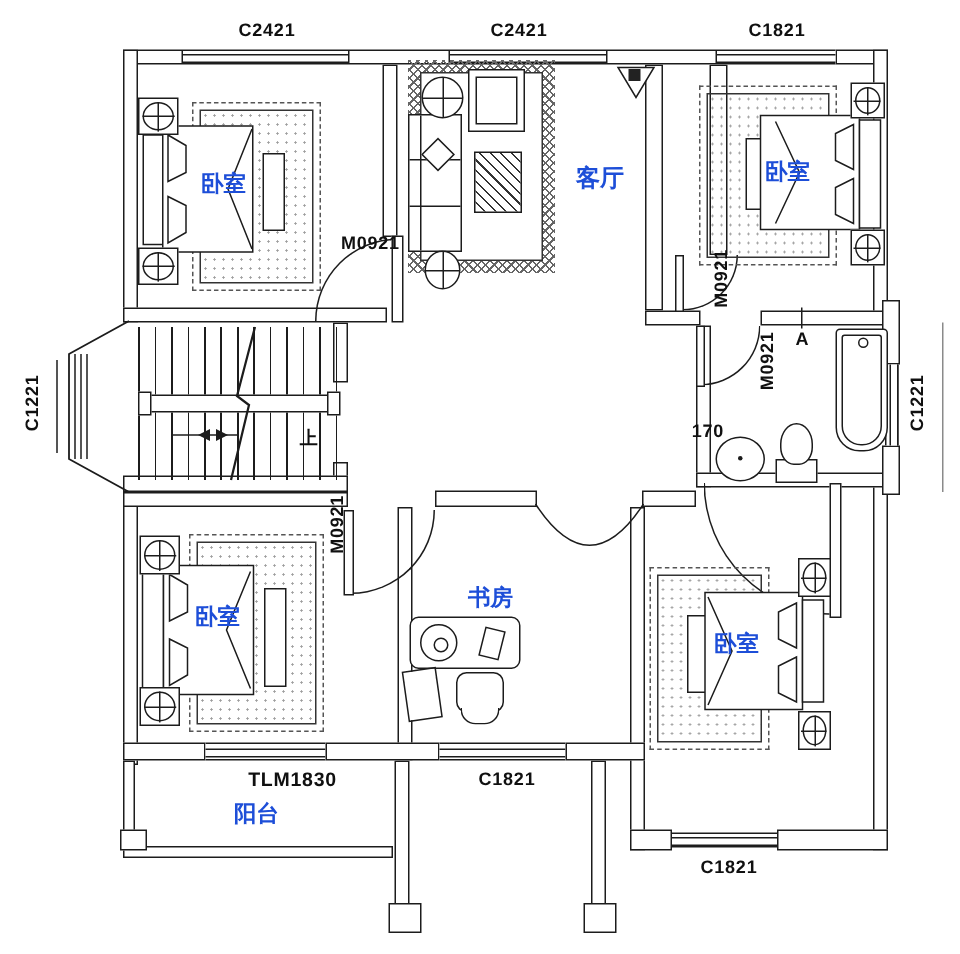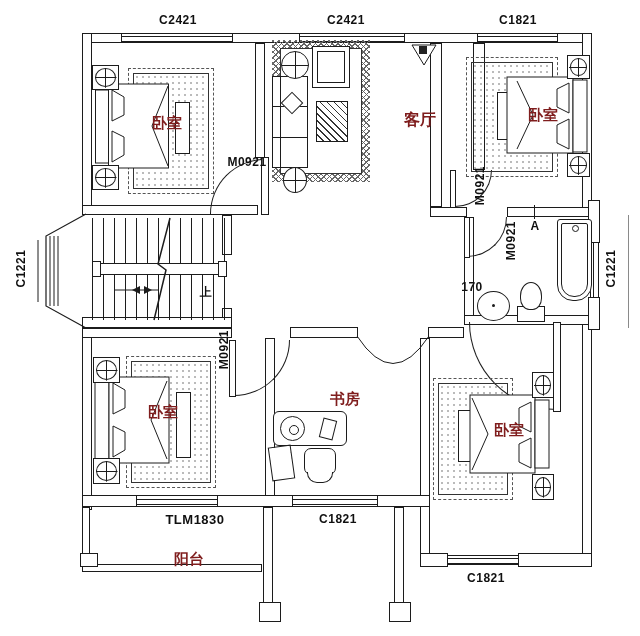--- a/index.html
+++ b/index.html
@@ -72,22 +72,22 @@
      background-repeat:no-repeat;background-size:100% 100%,100% 1px,100% 1px;
      background-position:0 0,0 6px,0 12px;transform:rotate(-8deg);}
   .seat{position:absolute;border:1px solid #1c1c1c;border-radius:7px;background:#fff;}
   .seatback{position:absolute;border:1px solid #1c1c1c;border-top:none;
             border-radius:0 0 10px 10px;background:#fff;}
   
   .risers{position:absolute;
      background:repeating-linear-gradient(90deg,#1c1c1c 0 1px,transparent 1px 11px);}
   .rail{position:absolute;background:#fff;border:1px solid #1c1c1c;}
   
-  .lbl{position:absolute;color:#7f1d1d;font:700 15px/1.2 "Liberation Sans",sans-serif;
-       text-align:right;white-space:nowrap;}
+  .lbl{position:absolute;color:#1d4ed8;font:700 15px/1.2 "Liberation Sans",sans-serif;
+       text-align:left;white-space:nowrap;}
   .tag{position:absolute;color:#101010;font:700 12px/1.1 "Liberation Sans",sans-serif;
        text-align:center;letter-spacing:.5px;white-space:nowrap;}
   .vert{transform:rotate(-90deg);}
   .wm{position:absolute;left:180px;top:280px;font:700 64px/1.1 "Liberation Sans",sans-serif;
       letter-spacing:3px;white-space:nowrap;opacity:.82;}
   svg{position:absolute;overflow:visible;}
 </style>
 </head>
 <body>
 
@@ -307,19 +307,19 @@
   <div class="tag" style="left:150px;top:513px;width:90px;font-size:13px">TLM1830</div>
   <div class="tag" style="left:308px;top:513px;width:60px">C1821</div>
   <div class="tag" style="left:456px;top:572px;width:60px">C1821</div>
 
   <div class="lbl" style="left:134px;top:114px;width:48px">卧室</div>
   <div class="lbl" style="left:384px;top:110px;width:52px;font-size:16px">客厅</div>
   <div class="lbl" style="left:510px;top:106px;width:48px">卧室</div>
   <div class="lbl" style="left:130px;top:403px;width:48px">卧室</div>
   <div class="lbl" style="left:312px;top:390px;width:48px">书房</div>
   <div class="lbl" style="left:476px;top:421px;width:48px">卧室</div>
-  <div class="lbl" style="left:156px;top:550px;width:48px">阳台</div>
+  <div class="lbl" style="left:156px;top:534px;width:48px">阳台</div>
 
   <div class="tag" style="left:457px;top:281px;width:30px">170</div>
   <div class="tag" style="left:526px;top:220px;width:18px">A</div>
 
 
 </div>
 
 </body></html>

